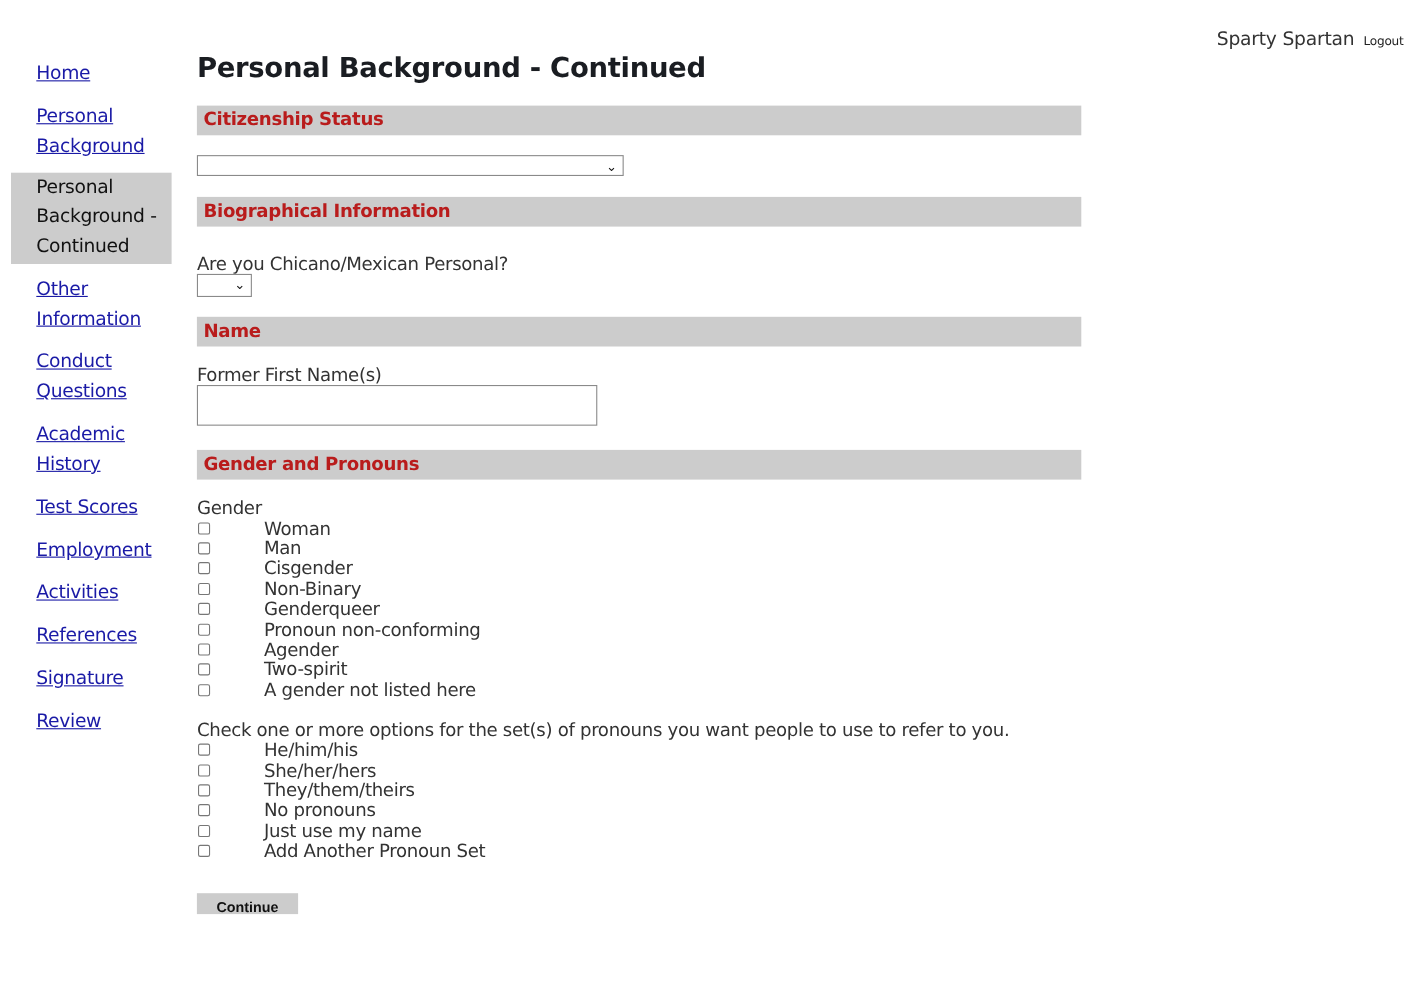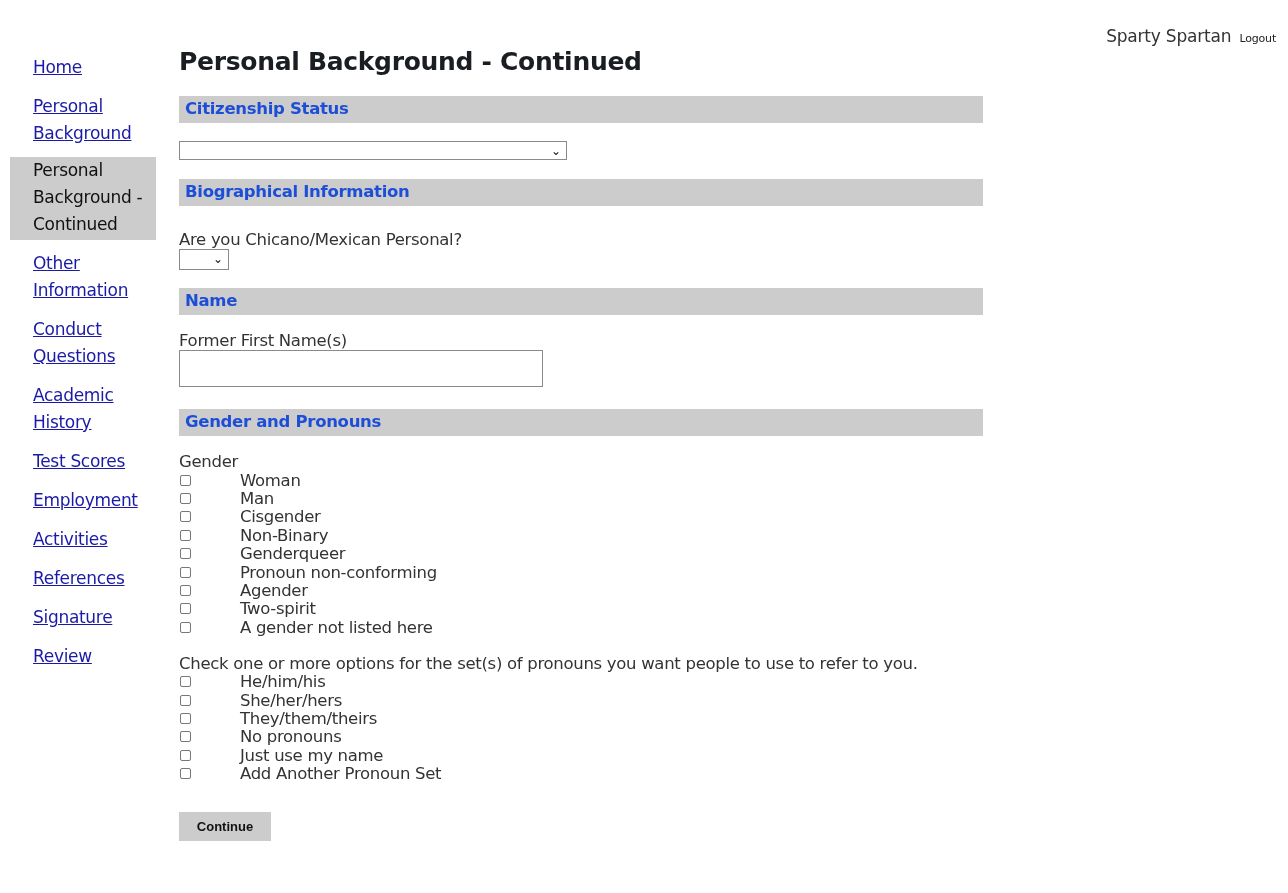--- a/index.html
+++ b/index.html
@@ -21,42 +21,42 @@
     .nav-item.active {
       background: #cccccc; color: #111; padding-top: 0px; padding-bottom: 2px;
     }
     .main { position: absolute; left: 179px; top: 45px; width: 804px; }
     h1 {
       margin: 0 0 17px 0; font-size: 25px; font-weight: bold; color: #1a1d22;
       letter-spacing: -0.3px; line-height: 34px;
     }
     .section-header {
       background: #cccccc; height: 27px; line-height: 25px;
-      font-size: 16.5px; font-weight: bold; color: #1d4ed8; padding-left: 6px;
+      font-size: 16.5px; font-weight: bold; color: #b91c1c; padding-left: 6px;
       letter-spacing: -0.3px; margin-bottom: 18px;
     }
     .select-box {
       border: 1px solid #8a8a8a; background: #fff; height: 19px; position: relative;
       box-sizing: border-box; margin-bottom: 19px;
     }
     .select-box .chev {
       position: absolute; right: 5px; top: 1px; font-size: 12px; color: #111; line-height: 16px;
     }
     .field-label { font-size: 16.5px; color: #333; letter-spacing: -0.3px; line-height: 19px; }
     .text-input {
       border: 1px solid #8a8a8a; width: 364px; height: 37px; box-sizing: border-box;
       margin-bottom: 22px; background: #fff;
     }
     .cb-row { display: flex; align-items: center; height: 18.4px; font-size: 16.5px; color: #333; letter-spacing: -0.3px; gap: 38px; }
     .cb {
       width: 11px; height: 11px; border: 1px solid #777; border-radius: 2px;
       margin: 0 11px 0 1px; box-sizing: border-box; background: #fff; flex: none;
     }
     .continue-btn {
-      display: inline-block; background: #cccccc; width: 92px; height: 29px;
+      display: inline-block; background: #cccccc; width: 92px; height: 19px;
       text-align: center; line-height: 23px; font-size: 13px; font-weight: bold;
       color: #111; font-family: "Liberation Sans", sans-serif; border: none;
     }
   </style>
 </head>
 <body>
 
 <div class="userbar">
   <span>Sparty Spartan</span>
   <a href="#" class="logout">Logout</a>

